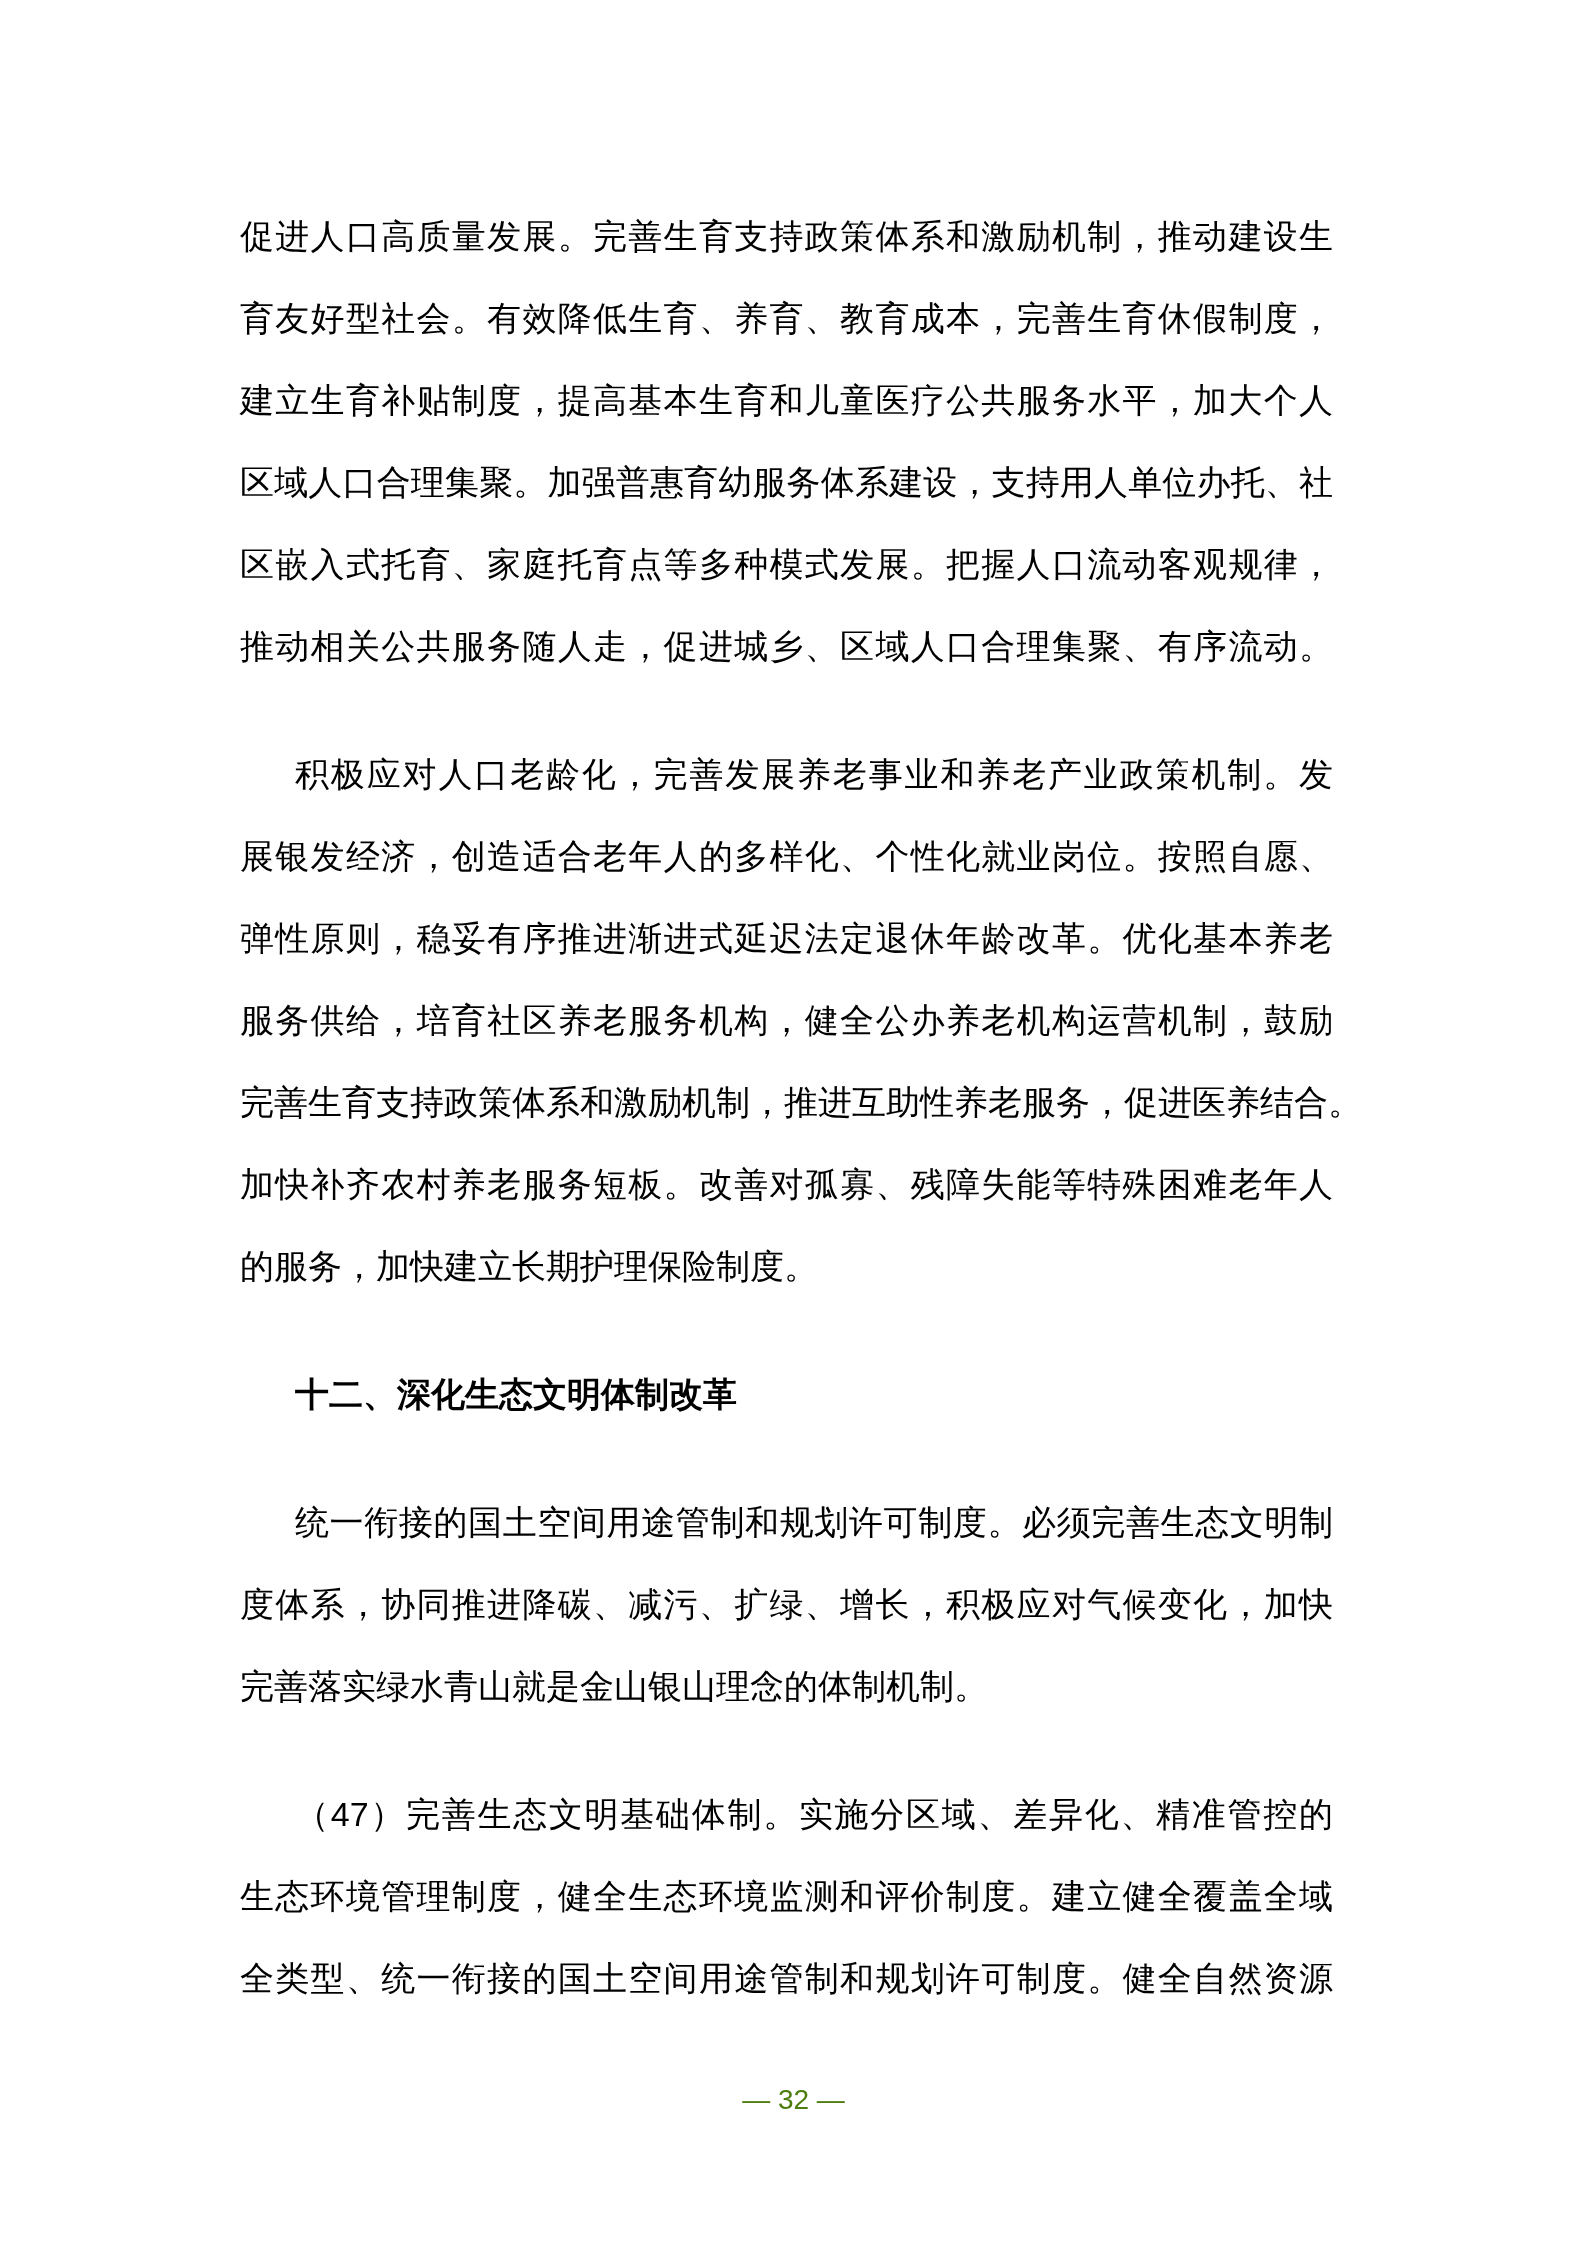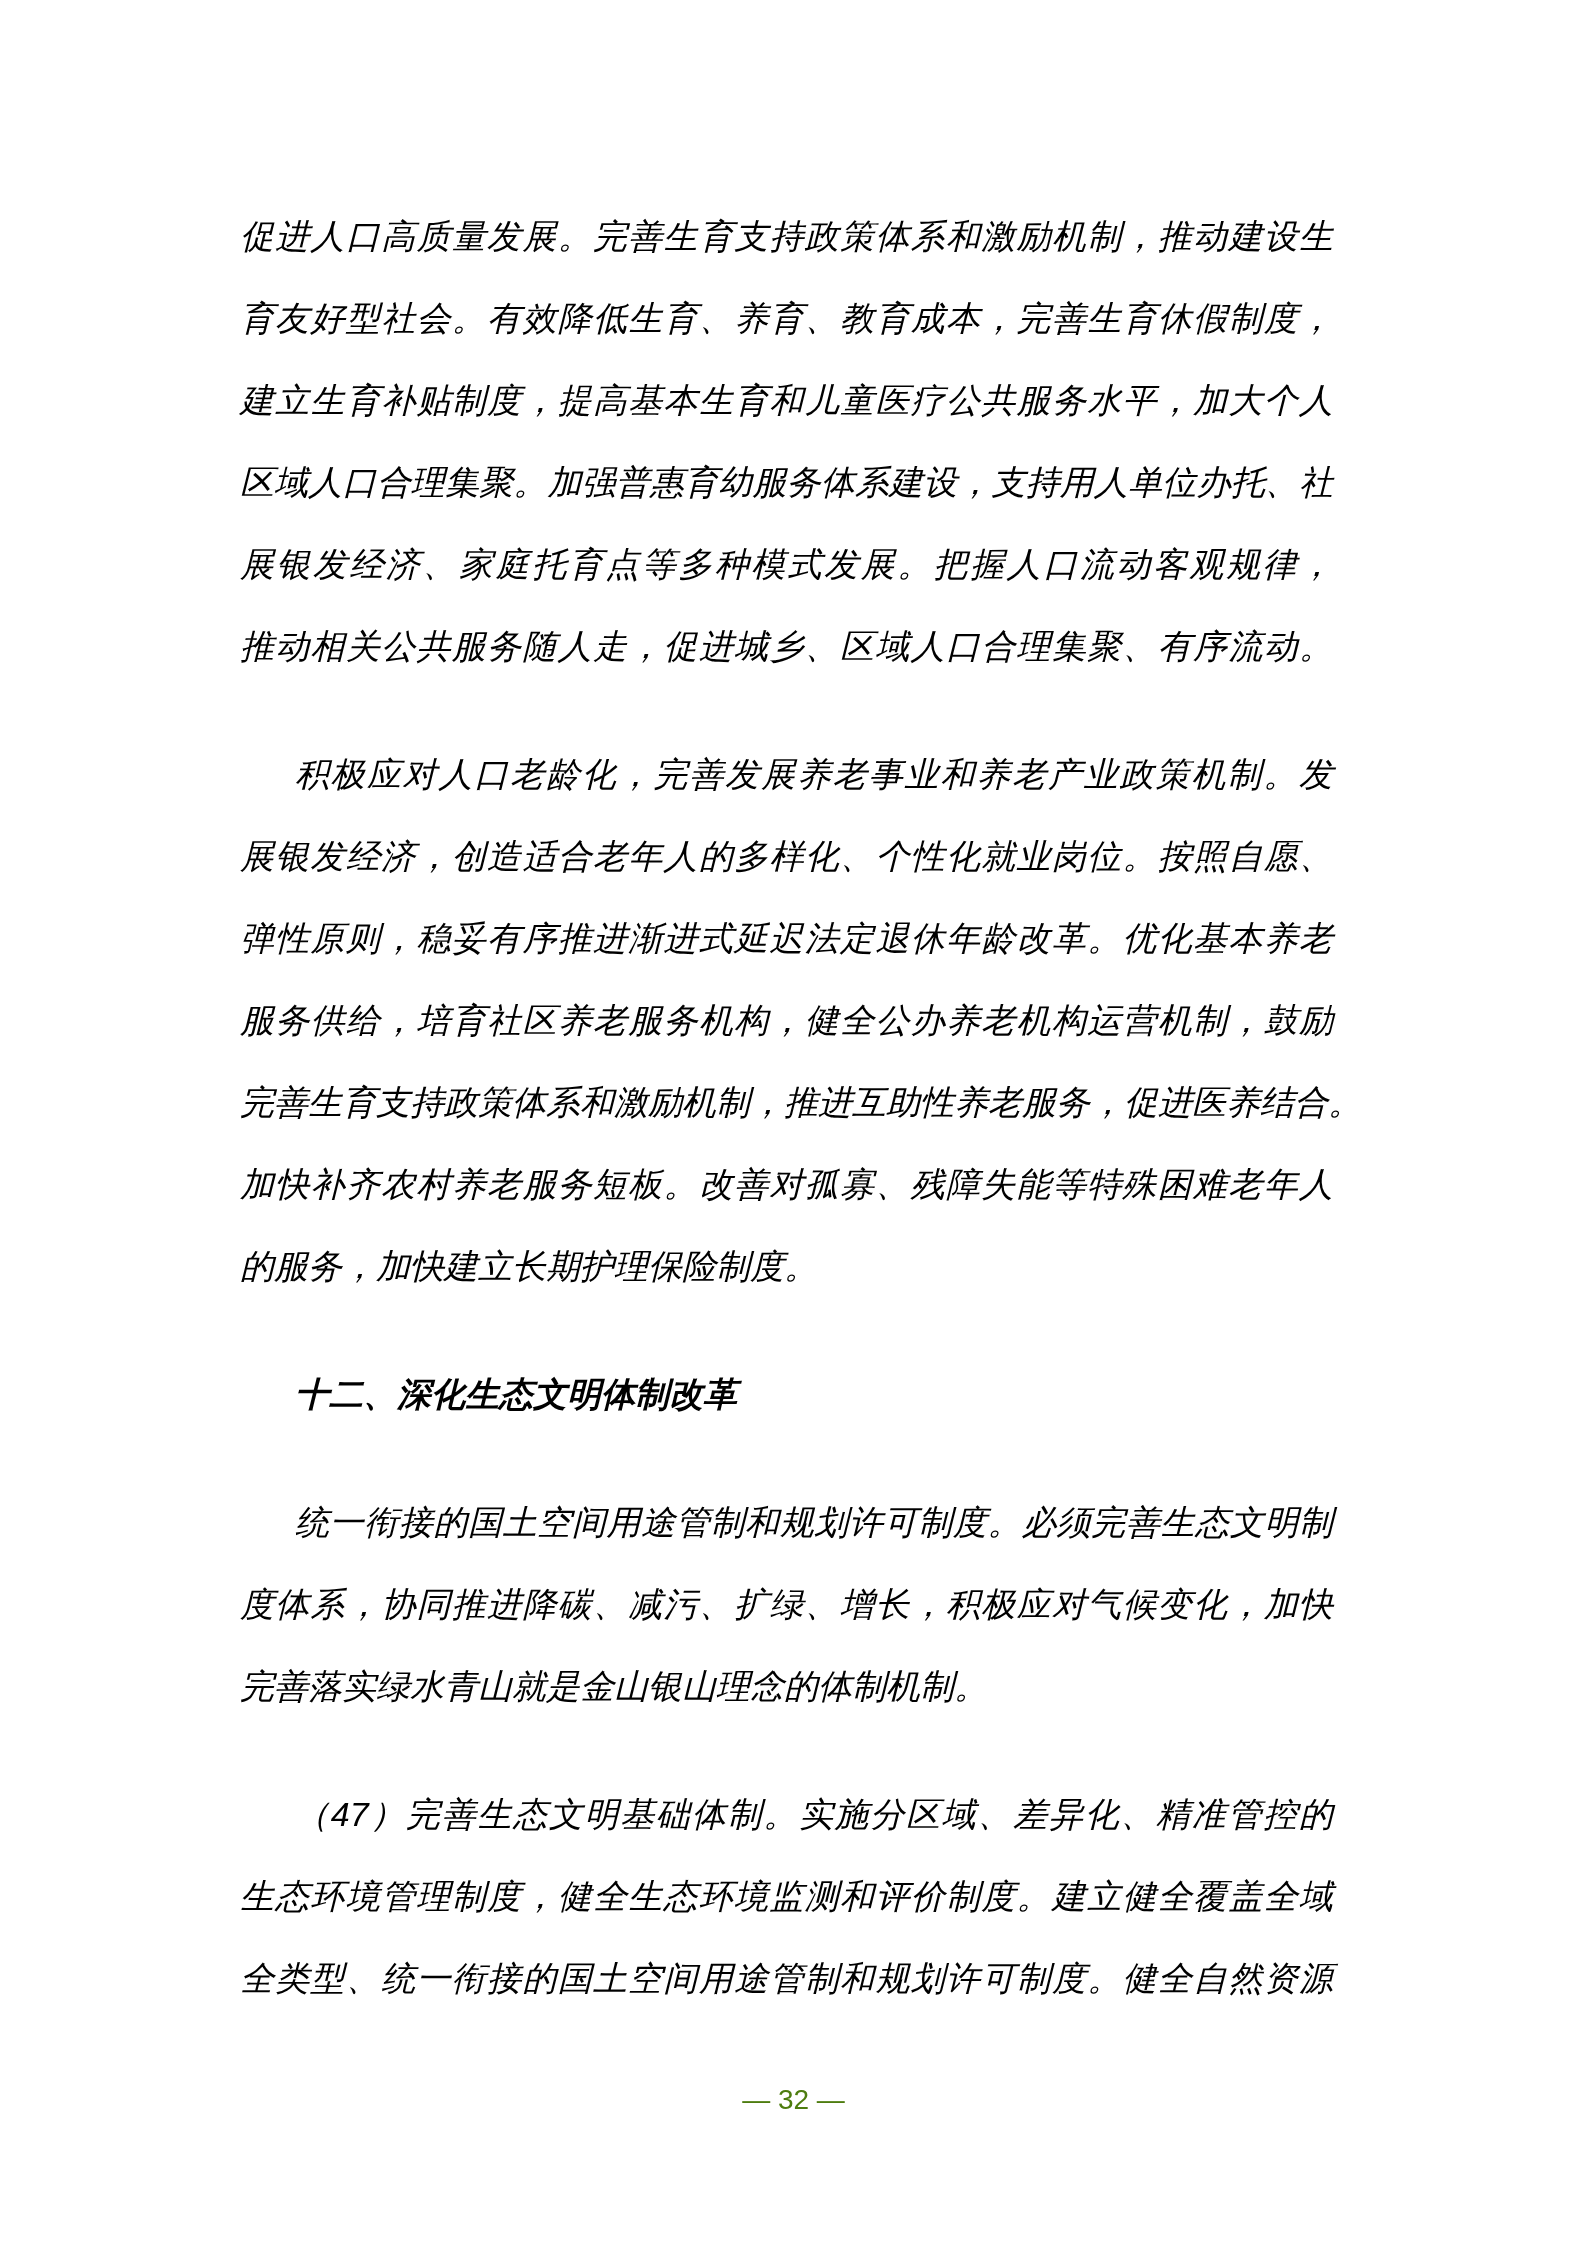--- a/index.html
+++ b/index.html
@@ -18,21 +18,20 @@
   }
   .content {
     position: absolute;
     left: 240px;
     top: 195px;
     width: 1105px;
   }
   .block {
     margin: 0 12px 46px 0;
     padding: 0;
-    font-style: italic;
   }
   .line {
     height: 82px;
     line-height: 82px;
     font-size: 34px;
     white-space: nowrap;
     text-align: justify;
     
     text-align-last: justify;
     text-justify: inter-character;
@@ -63,21 +62,21 @@
 </head>
 <body>
 
 <div class="page">
   <div class="content">
       <div class="block para">
         <div class="line">促进人口高质量发展。完善生育支持政策体系和激励机制，推动建设生</div>
         <div class="line">育友好型社会。有效降低生育、养育、教育成本，完善生育休假制度，</div>
         <div class="line">建立生育补贴制度，提高基本生育和儿童医疗公共服务水平，加大个人</div>
         <div class="line">区域人口合理集聚。加强普惠育幼服务体系建设，支持用人单位办托、社</div>
-        <div class="line">展银发经济、家庭托育点等多种模式发展。把握人口流动客观规律，</div>
+        <div class="line">区嵌入式托育、家庭托育点等多种模式发展。把握人口流动客观规律，</div>
         <div class="line">推动相关公共服务随人走，促进城乡、区域人口合理集聚、有序流动。</div>
       </div>
       <div class="block para indent">
         <div class="line">积极应对人口老龄化，完善发展养老事业和养老产业政策机制。发</div>
         <div class="line">展银发经济，创造适合老年人的多样化、个性化就业岗位。按照自愿、</div>
         <div class="line">弹性原则，稳妥有序推进渐进式延迟法定退休年龄改革。优化基本养老</div>
         <div class="line">服务供给，培育社区养老服务机构，健全公办养老机构运营机制，鼓励</div>
         <div class="line">完善生育支持政策体系和激励机制，推进互助性养老服务，促进医养结合。</div>
         <div class="line">加快补齐农村养老服务短板。改善对孤寡、残障失能等特殊困难老年人</div>
         <div class="line last">的服务，加快建立长期护理保险制度。</div>

